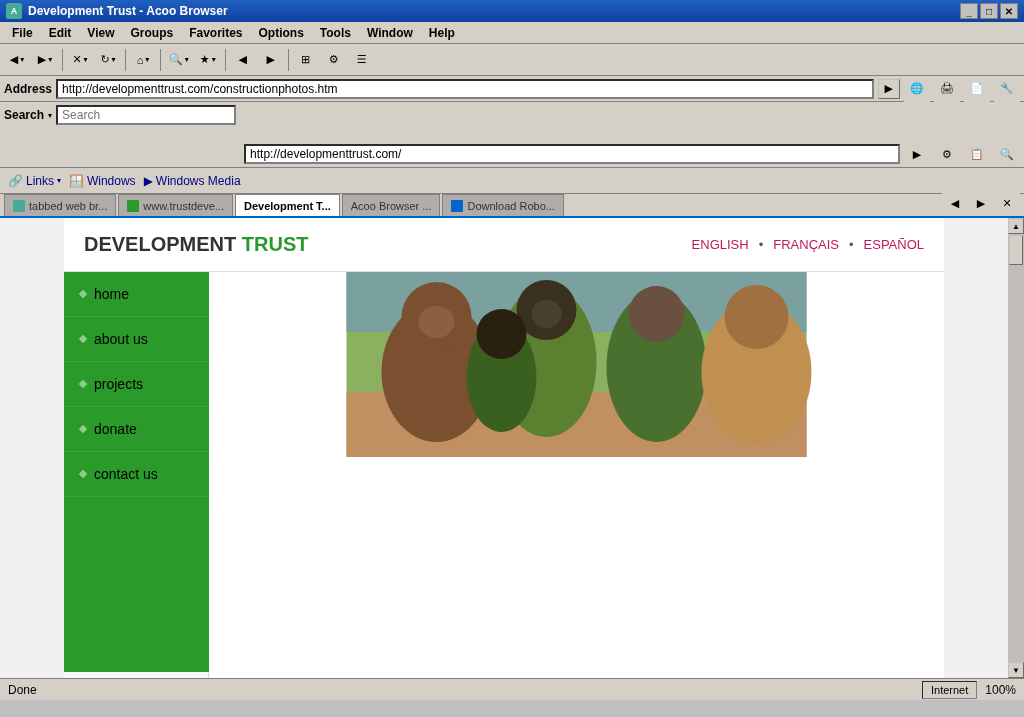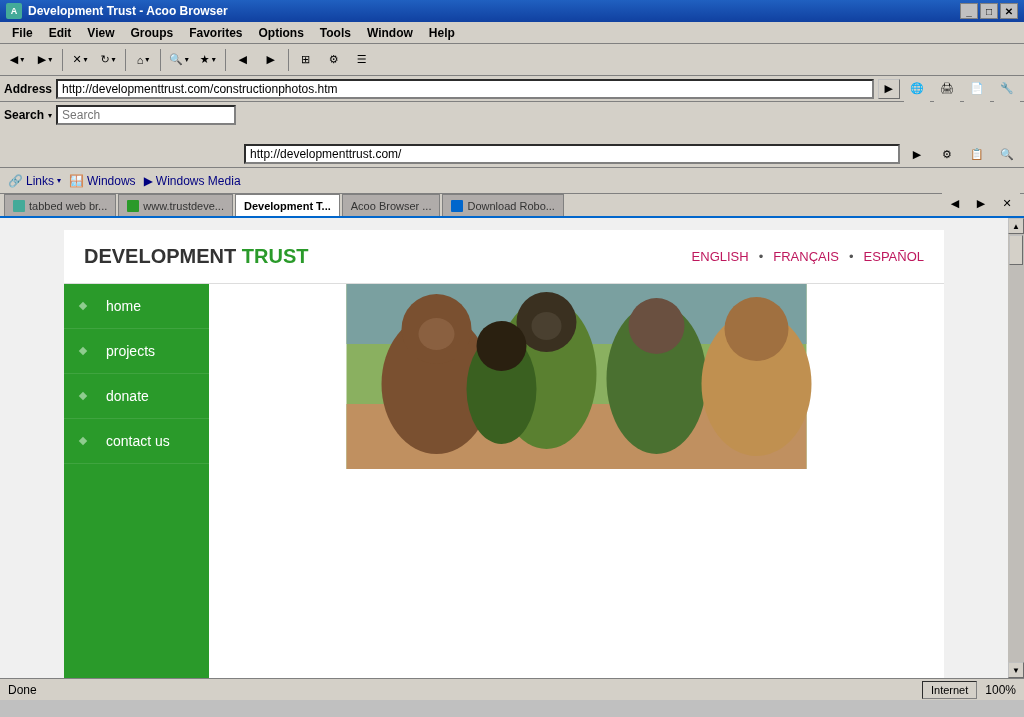--- a/index.html
+++ b/index.html
@@ -162,21 +162,21 @@
     .zone-display { border: 1px inset #808080; padding: 0 8px; height: 18px; display: flex; align-items: center; font-size: 11px; }
 
     
     .website-wrapper {
       flex: 1;
       overflow-y: auto;
       background: #f0f0f0;
     }
     .website {
       max-width: 880px;
-      margin: 12px auto;
+      margin: 0 auto;
       background: white;
       min-height: 100%;
     }
 
     
     .site-header {
       display: flex;
       align-items: center;
       justify-content: space-between;
       padding: 15px 20px;
@@ -196,23 +196,23 @@
     
     .site-sidebar {
       width: 145px;
       background: #2a9a2a;
       min-height: 400px;
       flex-shrink: 0;
     }
     .nav-item {
       display: flex;
       align-items: center;
-      gap: 20px;
+      gap: 8px;
       padding: 14px 16px;
-      color: #ffffff;
+      color: #000000;
       font-size: 14px;
       cursor: pointer;
       border-bottom: 1px solid rgba(255,255,255,0.1);
     }
     .nav-bullet { width: 6px; height: 6px; background: #8fcc8f; transform: rotate(45deg); flex-shrink: 0; }
 
     
     .site-main { display: flex; background: white; }
 
     .left-column {
@@ -409,20 +409,24 @@
 
       <div class="site-body">
 
         <div class="site-sidebar">
           <div class="nav-item">
             <div class="nav-bullet"></div>
             <span>home</span>
           </div>
           <div class="nav-item">
             <div class="nav-bullet"></div>
+            <span>about us</span>
+          </div>
+          <div class="nav-item">
+            <div class="nav-bullet"></div>
             <span>projects</span>
           </div>
           <div class="nav-item">
             <div class="nav-bullet"></div>
             <span>donate</span>
           </div>
           <div class="nav-item">
             <div class="nav-bullet"></div>
             <span>contact us</span>
           </div>

